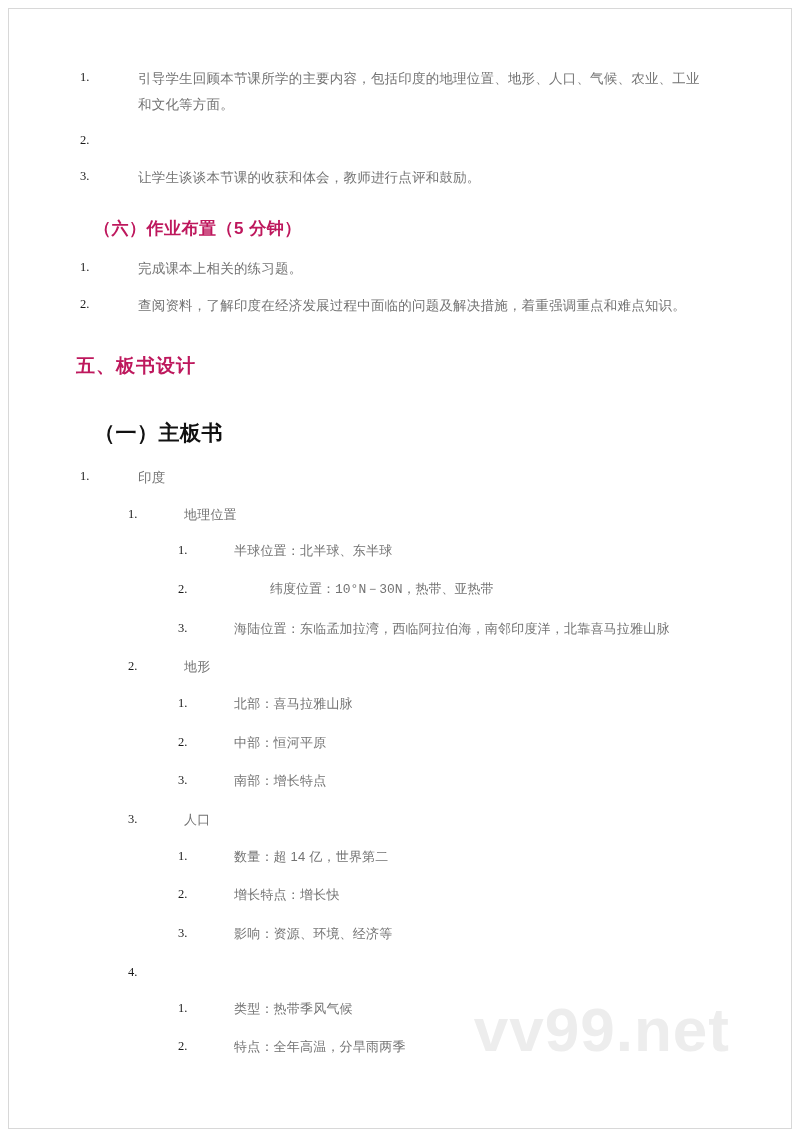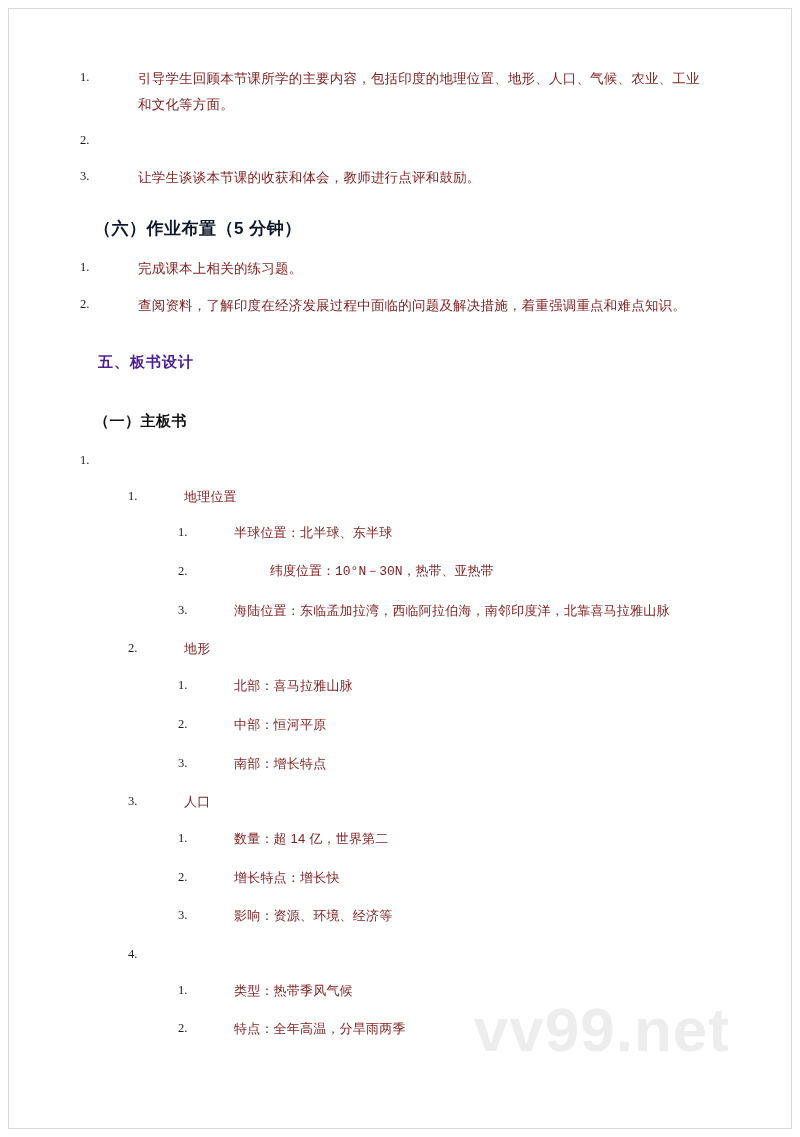--- a/index.html
+++ b/index.html
@@ -43,47 +43,47 @@
   }
   .num {
     flex: 0 0 auto;
     color: #1a1a1a;
     font-size: 12.5px;
     line-height: 1.9;
     font-family: "Liberation Serif", serif;
   }
   .txt {
     flex: 1 1 auto;
-    color: #7f1d1d;
+    color: #737373;
     font-size: 13.5px;
     line-height: 1.9;
     letter-spacing: 0.2px;
   }
 
   
   .lvl1 > .num { width: 66px; padding-left: 8px; box-sizing: border-box; }
   .lvl1 > .txt { padding-right: 2px; }
 
   
   .h-sub {
     font-size: 17px;
     font-weight: bold;
-    color: #0f172a;
+    color: #be185d;
     margin: 26px 0 16px 22px;
     letter-spacing: 0.5px;
   }
   .h-main {
-    font-size: 15px;
-    font-weight: bold;
-    color: #4c1d95;
-    margin: 34px 0 20px 26px;
+    font-size: 19px;
+    font-weight: bold;
+    color: #be185d;
+    margin: 34px 0 20px 4px;
     letter-spacing: 1px;
   }
   .h-sub2 {
-    font-size: 15px;
+    font-size: 21px;
     font-weight: bold;
     color: #111;
     margin: 40px 0 18px 22px;
     letter-spacing: 0.5px;
   }
 
   
   .ol1 { margin-top: 4px; }
   .ol1 > .row > .num { width: 66px; padding-left: 8px; box-sizing: border-box; }
   .ol2 > .row > .num { width: 112px; padding-left: 56px; box-sizing: border-box; }
@@ -151,20 +151,21 @@
     </div>
 
     <div class="h-main">五、板书设计</div>
 
     <div class="h-sub2">（一）主板书</div>
 
     <div class="ol1">
 
       <div class="row">
         <span class="num">1.</span>
+        <span class="txt">印度</span>
       </div>
 
       <div class="ol2">
         <div class="row">
           <span class="num">1.</span>
           <span class="txt">地理位置</span>
         </div>
         <div class="ol3">
           <div class="row">
             <span class="num">1.</span>

